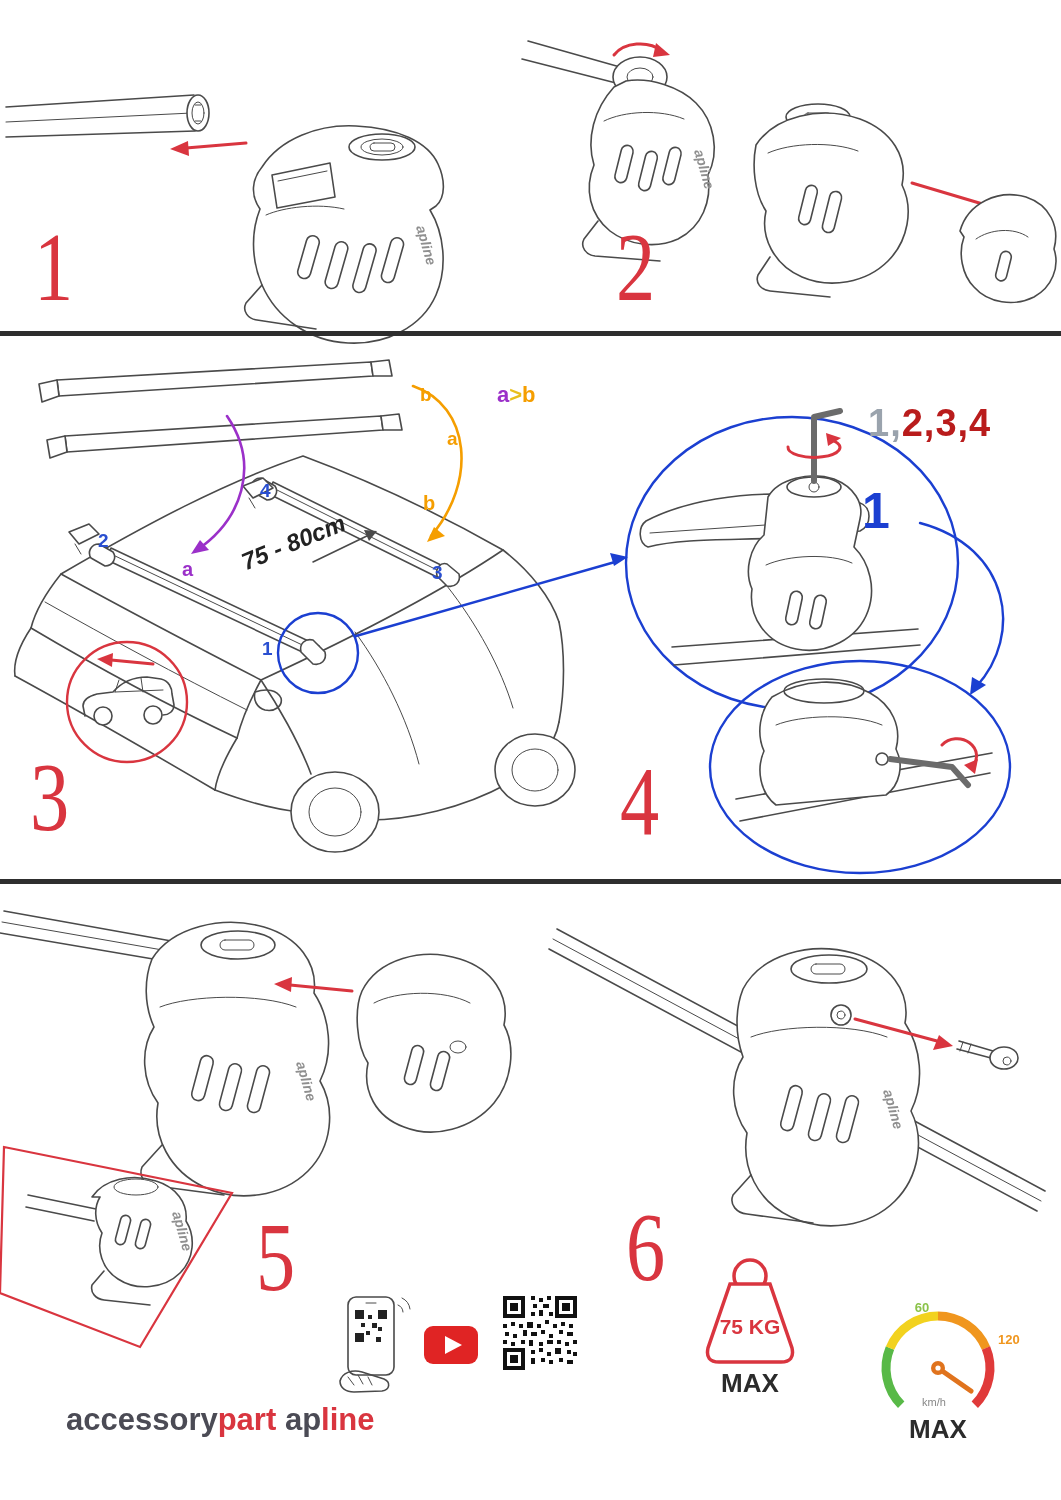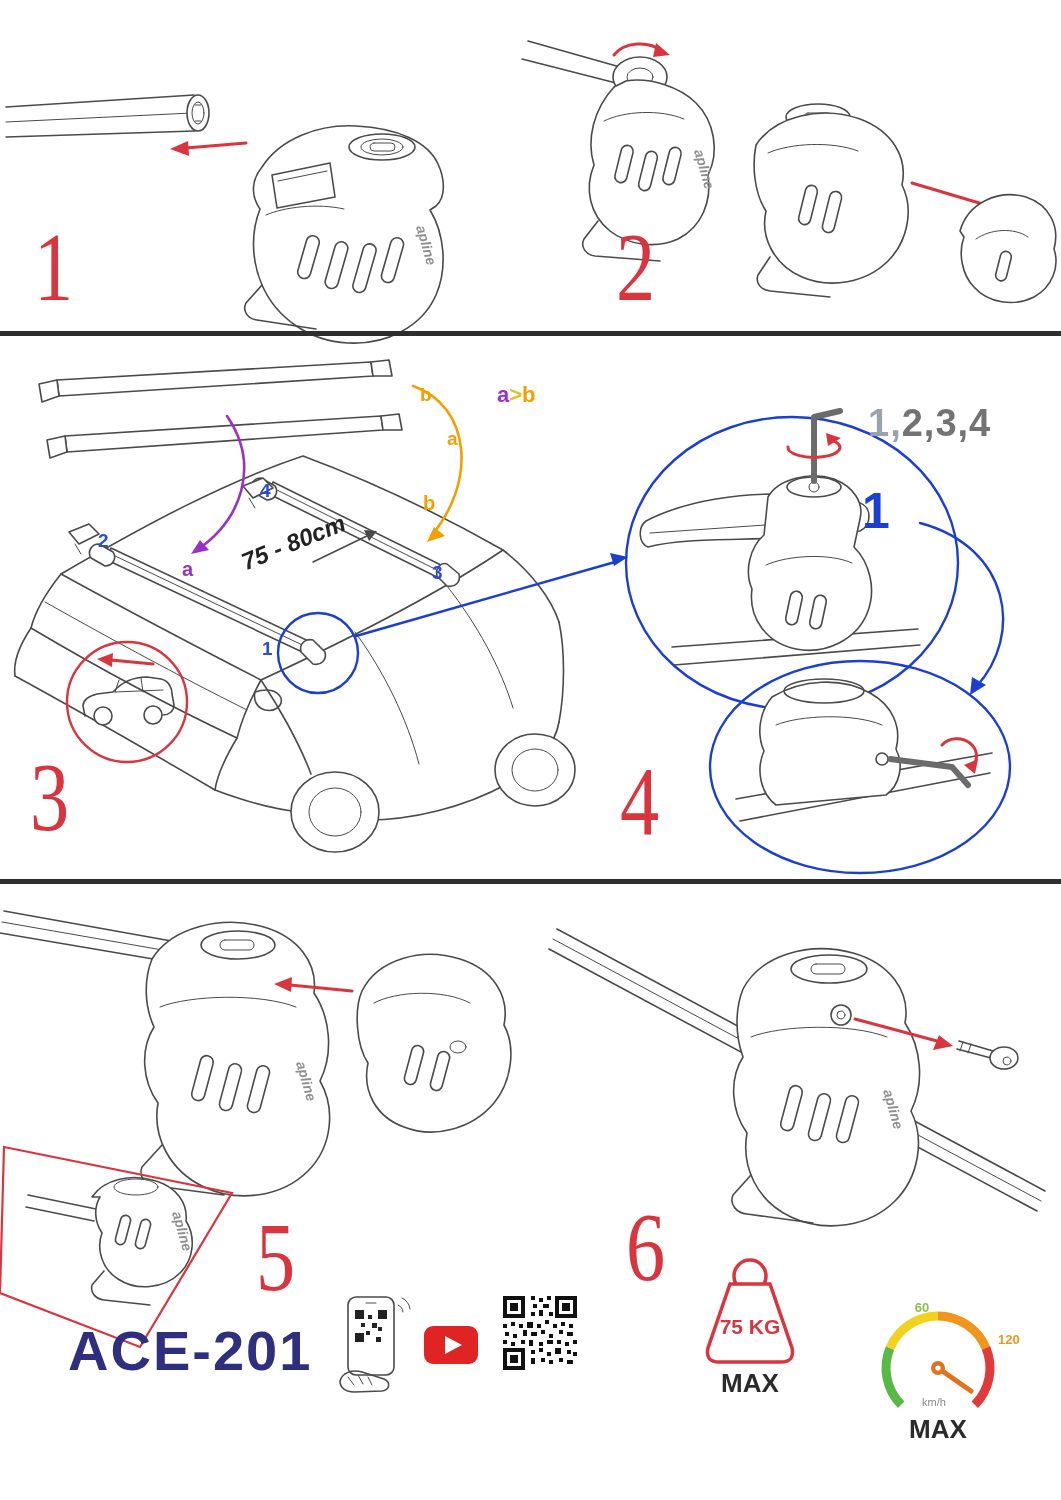--- a/index.html
+++ b/index.html
@@ -27,21 +27,21 @@
   .key-line   { fill:none; stroke:#6b6b6b; stroke-width:6; stroke-linecap:round; stroke-linejoin:round; }
   .foot-logo  { font:italic bold 14px "Liberation Sans",sans-serif; fill:#8f8f8f; }
 
   .lbl { position:absolute; font-weight:bold; white-space:nowrap; }
   .c-purple { color:var(--accent-purple,#9b30c9); }
   .c-yellow { color:var(--accent-yellow,#e8bf1c); }
   .c-orange { color:var(--accent-orange,#f59e00); }
   .c-blue   { color:#2a4fd0; }
   .c-bigblue{ color:var(--accent-blue,#1b3fd1); }
   .c-gray   { color:#9aa3ad; }
-  .c-seqblue{ color:#737373; }
+  .c-seqblue{ color:#b91c1c; }
   .c-red    { color:var(--accent-red,#d9353f); }
   .c-dark   { color:#4b4b55; }
 
   .measure {
     position:absolute; font-style:italic; font-weight:600; font-size:24px; color:#222;
     transform:rotate(-22deg); transform-origin:left bottom; white-space:nowrap;
   }
   .badge-text { font-family:"Liberation Sans",sans-serif; font-weight:bold; }
 </style>
 </head>
@@ -341,22 +341,22 @@
         <path class="ln thin" d="M418 147 l-3 9 M426 149 l-3 9"></path>
         <ellipse class="lnf" cx="459" cy="163" rx="14" ry="11"></ellipse>
         <circle class="ln thin" cx="462" cy="166" r="4"></circle>
       </g>
     </svg>
   </div>
 
   <div class="step-num" style="left:256px; top:1208px;">5</div>
   <div class="step-num" style="left:626px; top:1198px;">6</div>
 
-  <div class="abs" style="left:68px; top:1318px;">
-    <span style="font-size:56px; font-weight:700; color:var(--navy,#2f2f80); letter-spacing:2px;">ACE-201</span>
+  <div class="abs" style="left:66px; top:1402px; font-size:31px; font-weight:700;">
+    <span class="c-dark">accessory</span><span class="c-red">part</span><span>&nbsp;</span><span class="c-dark">ap</span><span class="c-red">line</span>
   </div>
 
   <div class="abs" style="left:328px; top:1293px;">
     <svg viewBox="0 0 85 105" width="85" height="105">
       <rect class="ln" x="20" y="4" width="46" height="78" rx="8"></rect>
       <path class="ln thin" d="M38 10 h10"></path>
       <g fill="#222">
         <rect x="27" y="17" width="9" height="9"></rect>
           <rect x="50" y="17" width="9" height="9"></rect>
           <rect x="27" y="40" width="9" height="9"></rect>

